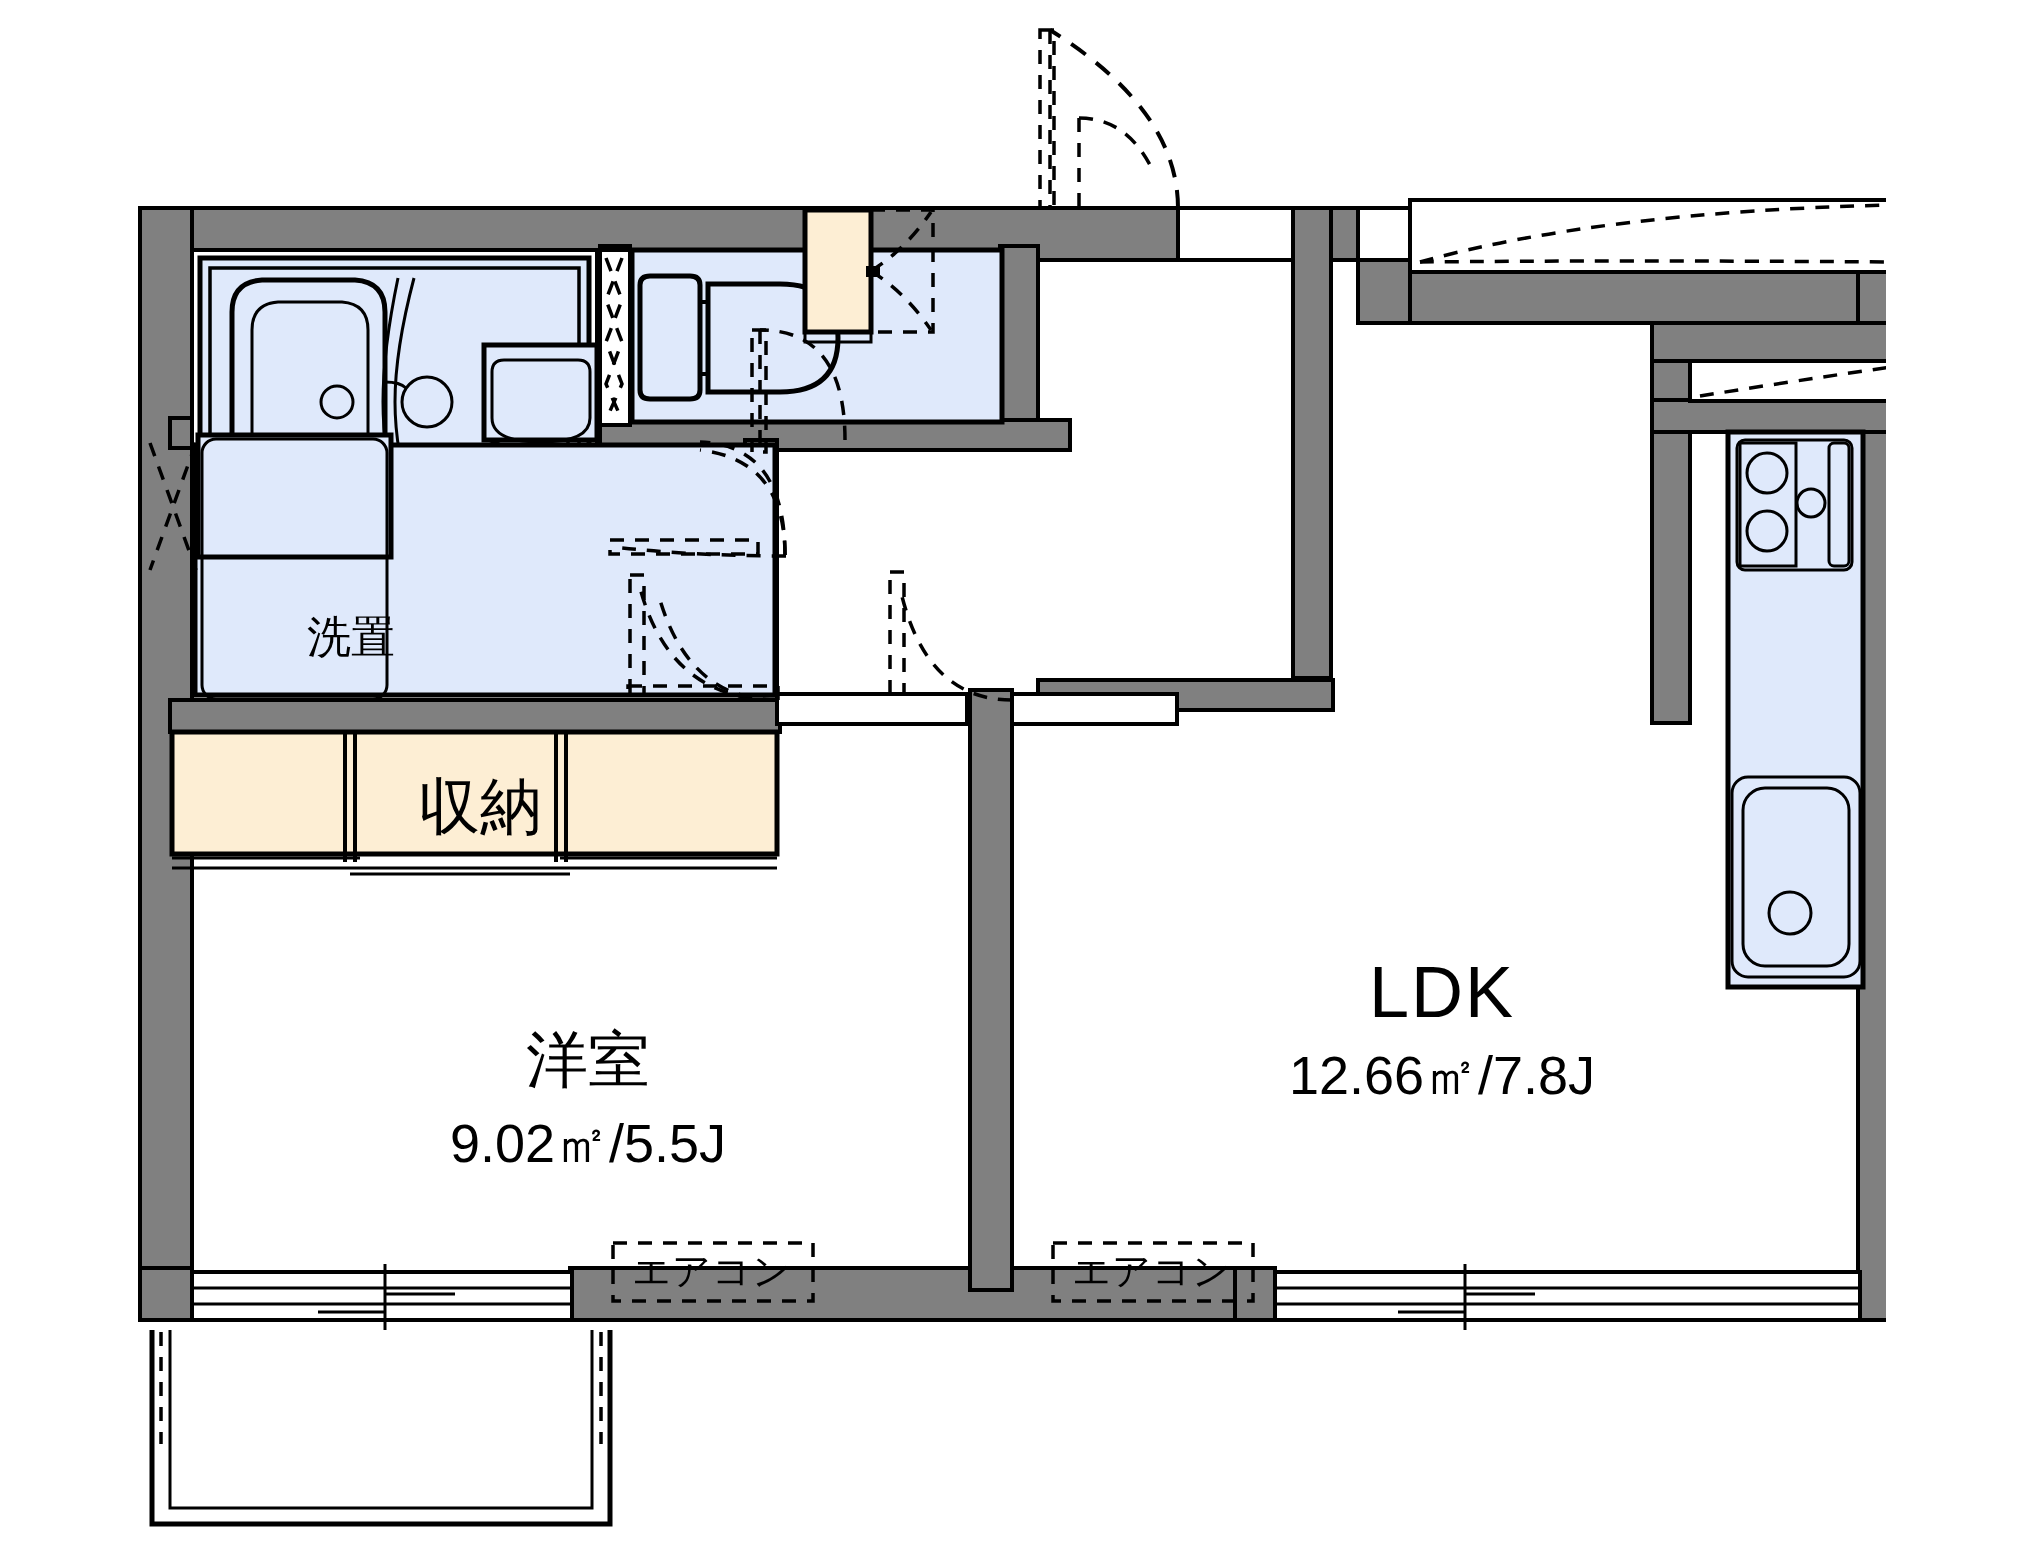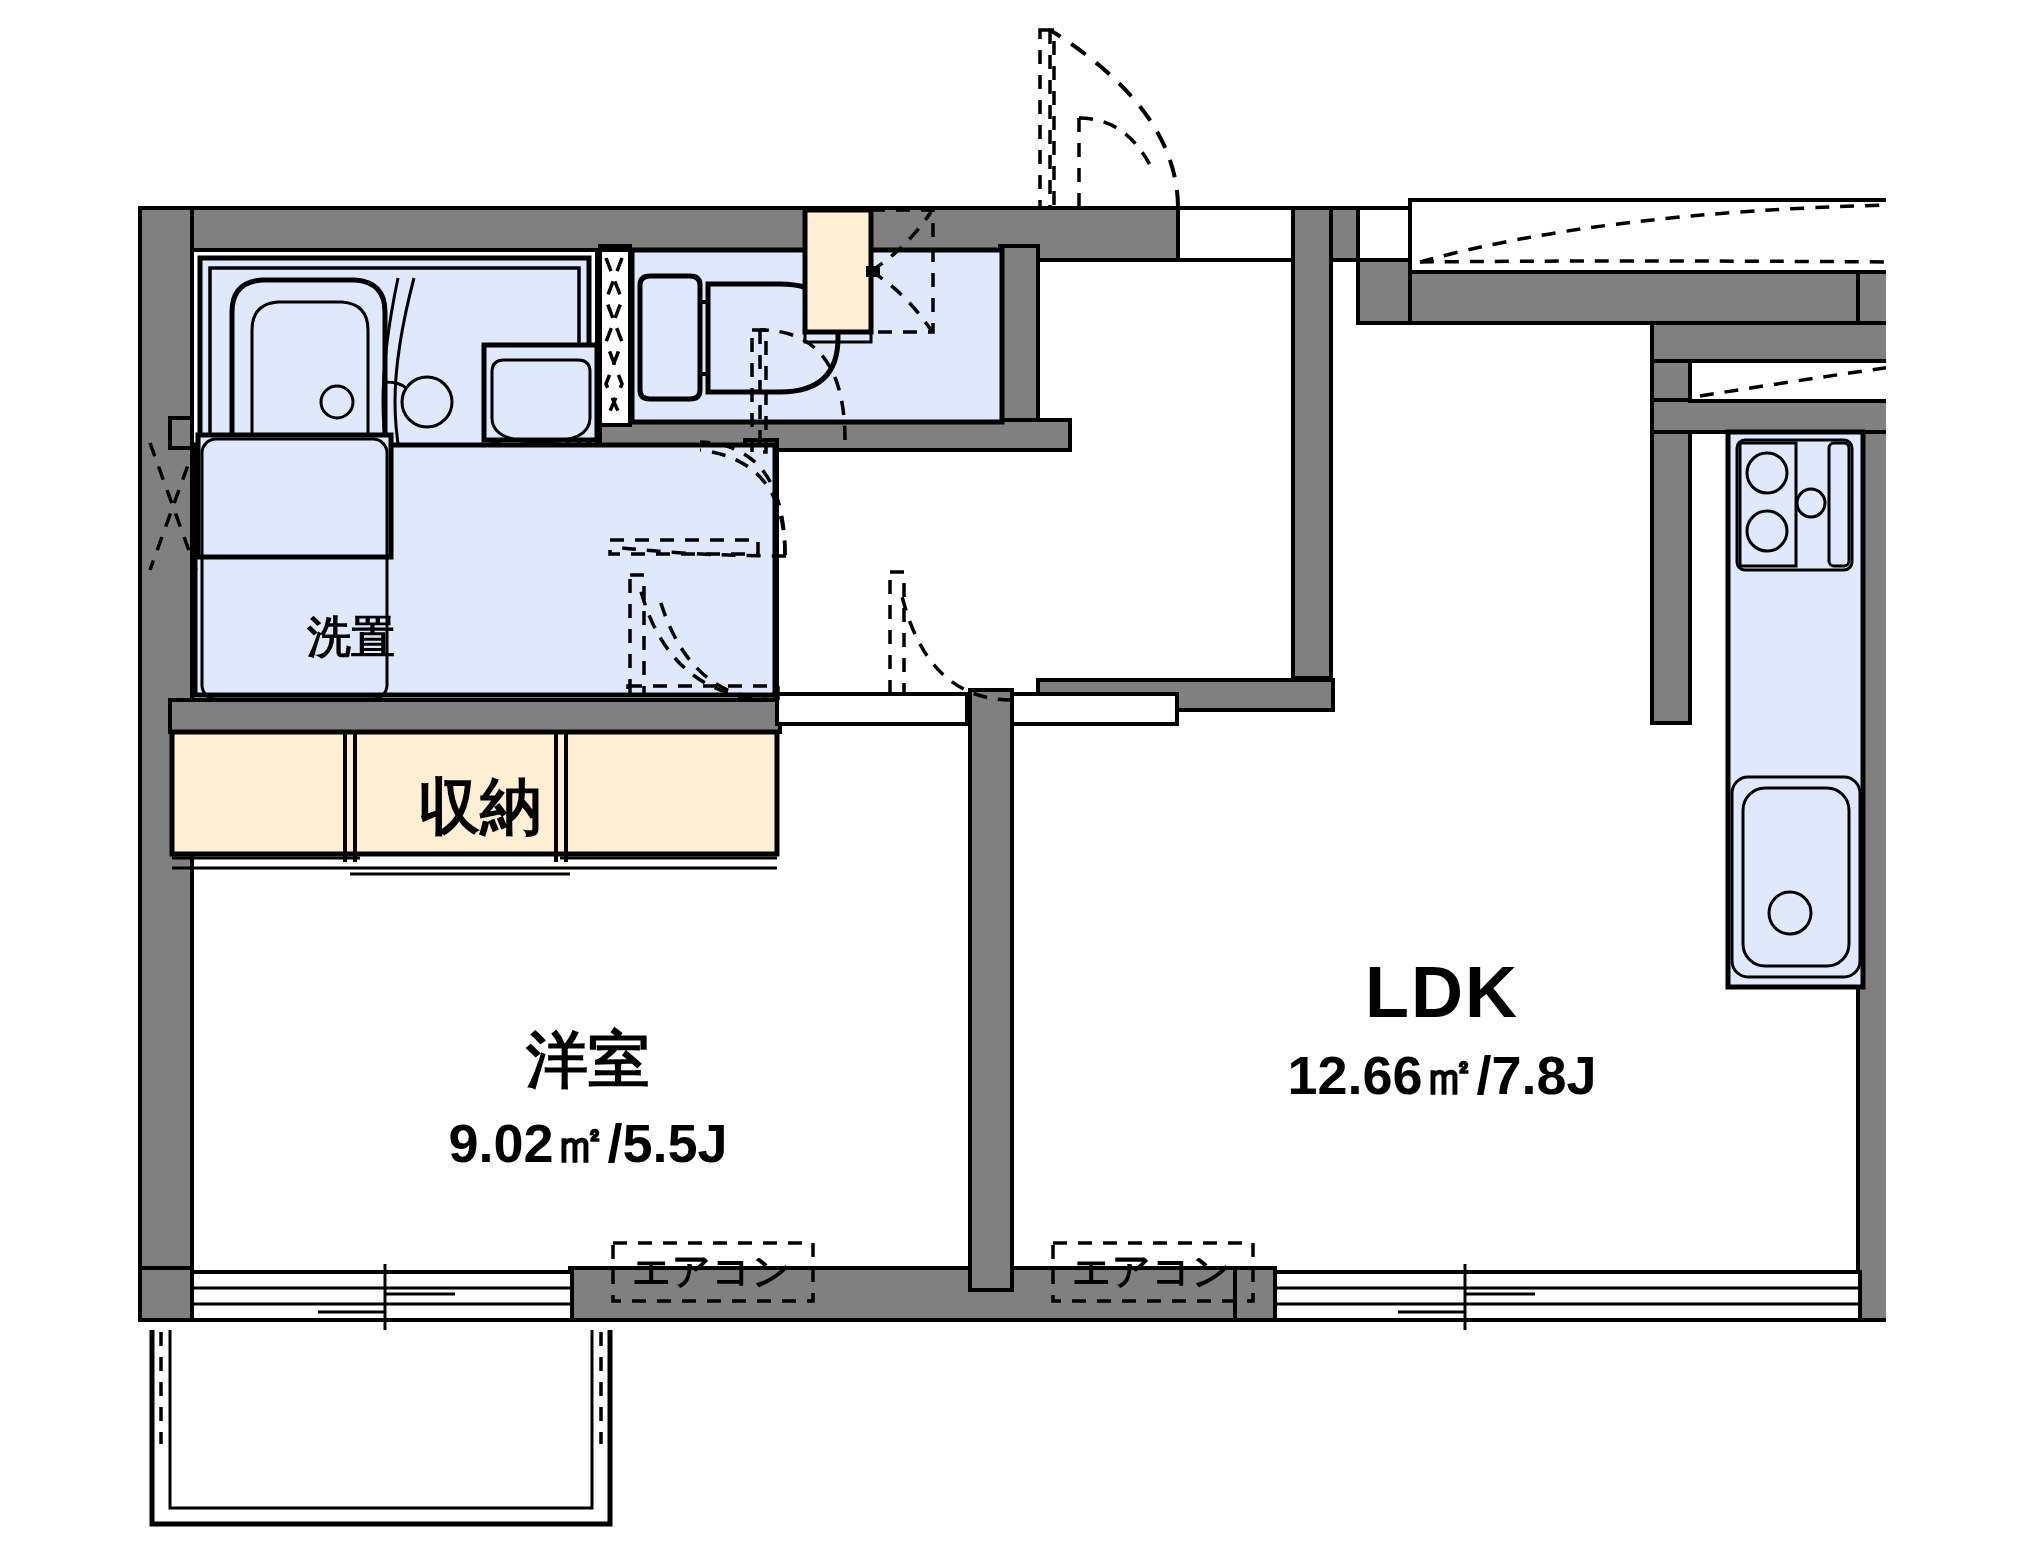--- a/index.html
+++ b/index.html
@@ -7,21 +7,20 @@
     padding: 0;
     background: #ffffff;
     font-family: "Liberation Sans", sans-serif;
   }
   #plan-root {
     position: relative;
     width: 1886px;
     height: 1543px;
     background: #ffffff;
     overflow: hidden;
-    font-weight: bold;
   }
   svg.plan-svg {
     display: block;
     width: 2031px;
     height: 1543px;
   }
   .wall      { fill: #808080; stroke: #000000; stroke-width: 4; }
   .room-blue { fill: #dfe9fb; stroke: #000000; stroke-width: 5; }
   .room-blue-thin { fill: #dfe9fb; stroke: #000000; stroke-width: 3.5; }
   .room-cream{ fill: #fdeed4; stroke: #000000; stroke-width: 5; }

